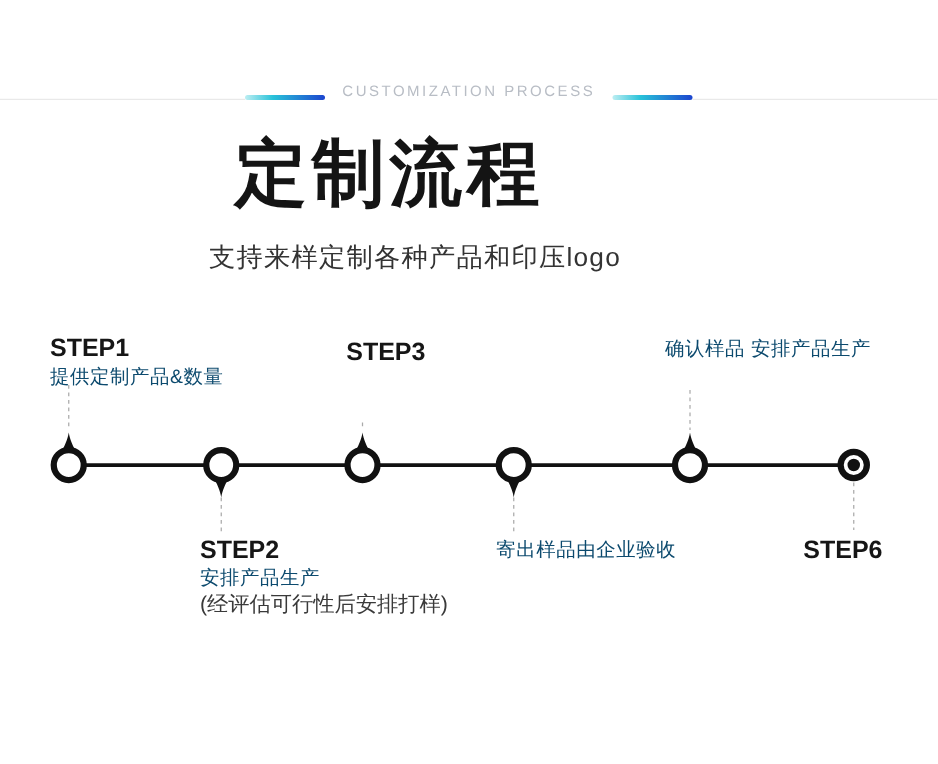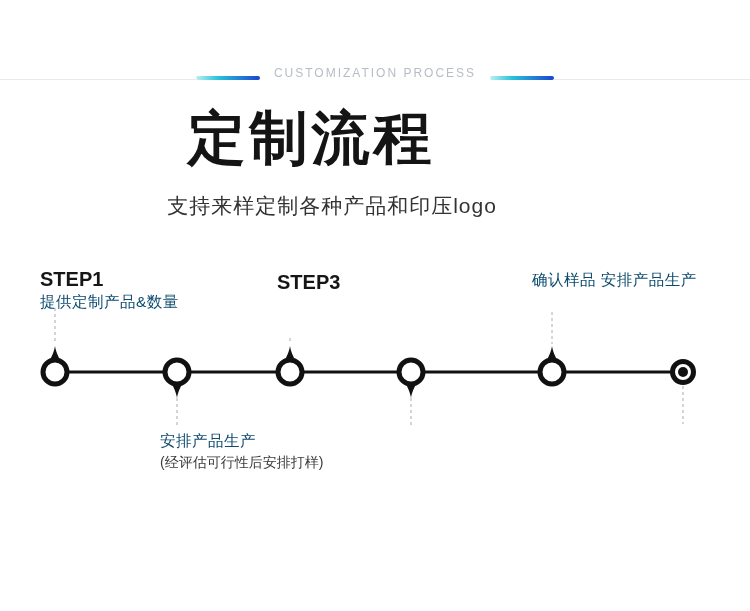--- a/index.html
+++ b/index.html
@@ -30,21 +30,21 @@
     font-size:58px;font-weight:700;letter-spacing:4px;color:#141414;
   }
   .page-subtitle{
     position:absolute;top:192px;left:0;width:664px;text-align:center;
     font-size:21px;color:#333333;letter-spacing:1px;
   }
   
   .step{position:absolute;white-space:nowrap;}
   .step-label{font-size:20px;font-weight:700;color:#161616;line-height:22px;}
   .step-line{font-size:15.5px;color:#0c4a6e;line-height:23px;letter-spacing:0.5px;}
-  .step-note{font-size:14px;color:#3a3a3a;line-height:20px;}
+  .step-note{font-size:17px;color:#3a3a3a;line-height:20px;}
   .step.align-right{text-align:right;}
   svg{position:absolute;left:0;}
 </style>
 </head>
 <body>
 
 <div class="eyebrow-row">
   <div class="hairline"></div>
   <div class="grad-bar left"></div>
   <div class="eyebrow-text">CUSTOMIZATION PROCESS</div>
@@ -94,21 +94,24 @@
 
 <div class="step" style="left:277px;top:271px">
   <div class="step-label">STEP3</div>
 </div>
 
 <div class="step" style="left:532px;top:268px">
   <div class="step-line">确认样品  安排产品生产</div>
 </div>
 
 <div class="step" style="left:160px;top:429px">
+  <div class="step-label">STEP2</div>
   <div class="step-line">安排产品生产</div>
   <div class="step-note">(经评估可行性后安排打样)</div>
 </div>
 
 <div class="step" style="left:397px;top:429px">
+  <div class="step-line">寄出样品由企业验收</div>
 </div>
 
 <div class="step align-right" style="right:44px;top:429px">
+  <div class="step-label">STEP6</div>
 </div>
 
 </body></html>

